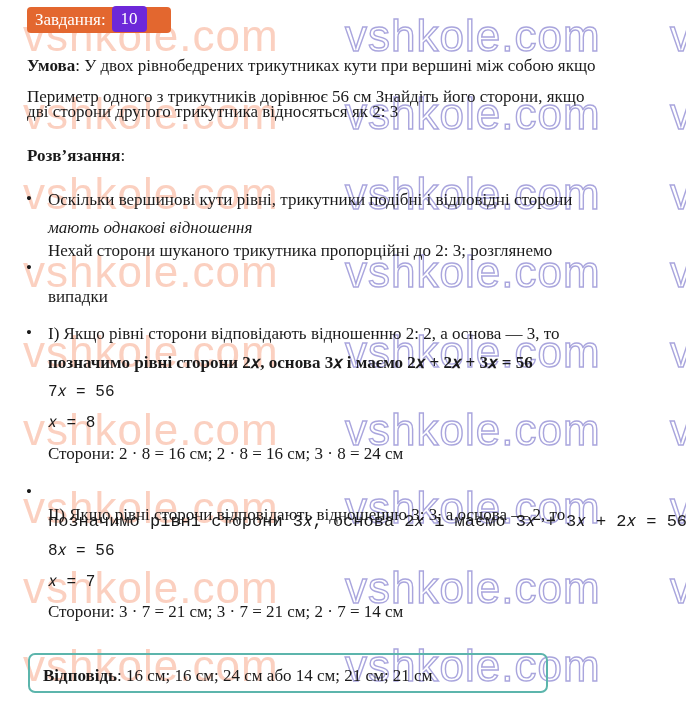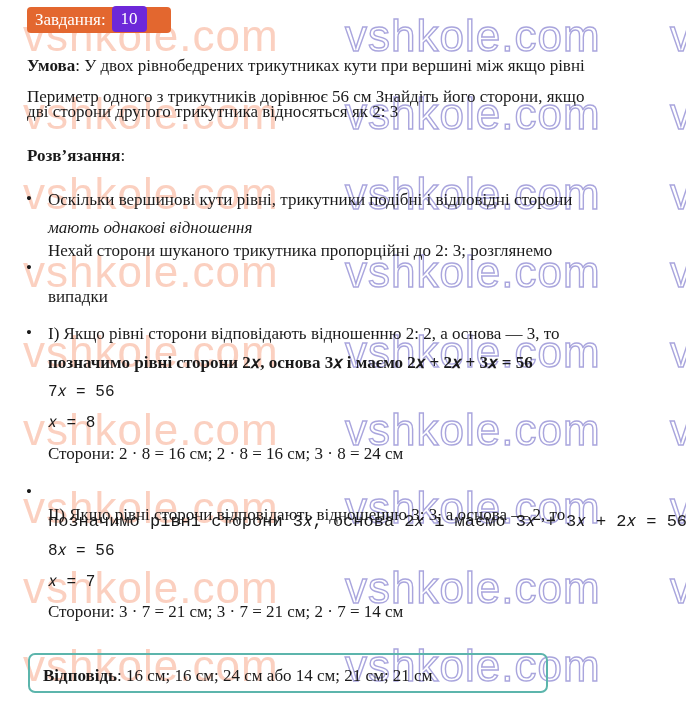--- a/index.html
+++ b/index.html
@@ -154,21 +154,21 @@
   </div>
 
   <div class="content">
 
     <div class="badge">
       <span class="badge-label">Завдання:</span>
       <span class="badge-num">10</span>
     </div>
 
     <div class="text" style="top:55px;">
-      <b>Умова</b><span>: У двох рівнобедрених трикутниках кути при вершині між якщо рівні</span>
+      <b>Умова</b><span>: У двох рівнобедрених трикутниках кути при вершині між собою якщо</span>
     </div>
     <div class="text" style="top:86px;">Периметр одного з трикутників дорівнює 56 см Знайдіть його сторони, якщо</div>
     <div class="text" style="top:101px;">дві сторони другого трикутника відносяться як 2: 3</div>
 
     <div class="text" style="top:145px;">
       <b>Розв’язання</b><span>:</span>
     </div>
 
     <div class="bullet" style="top:189px;">•</div>
     <div class="text" style="left:33px;top:189px;">Оскільки вершинові кути рівні, трикутники подібні і відповідні сторони</div>

